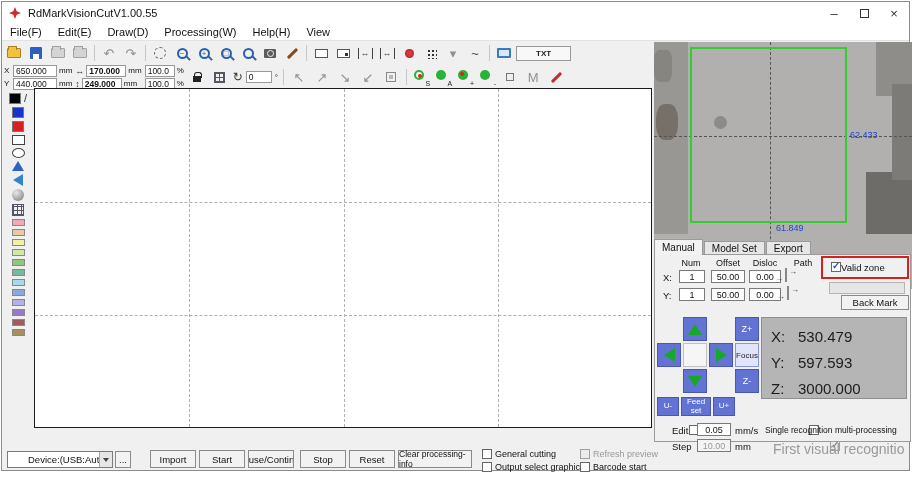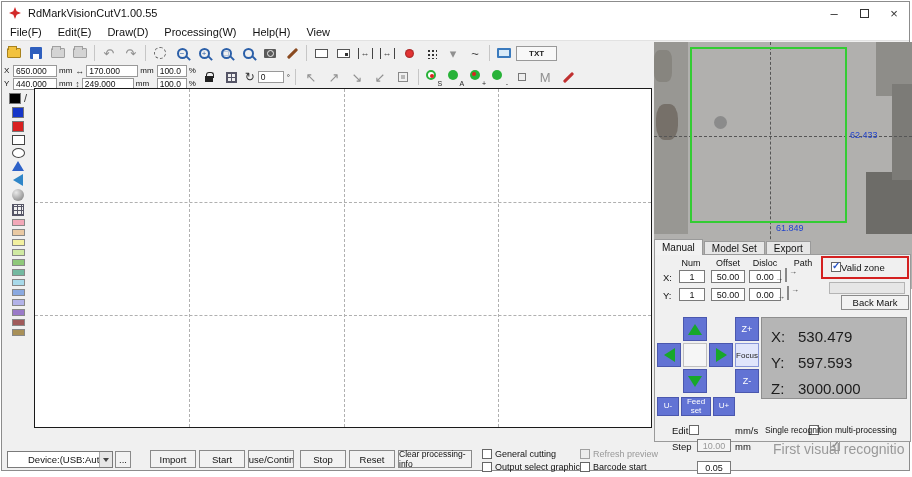--- a/index.html
+++ b/index.html
@@ -38,34 +38,34 @@
 .ic-cam::after {content:"";position:absolute;left:3px;top:1px;width:5px;height:5px;border:1px solid #eee;border-radius:50%;}
 .ic-pen {width:13px;height:3px;background:#8a4a20;transform:rotate(-45deg);border-radius:1px;}
 .ic-pen.red {background:#c03030;}
 .ic-rect {width:13px;height:9px;background:#fff;border:1px solid #555;}
 .ic-rect2 {width:13px;height:9px;background:#fff;border:1px solid #555;position:relative;}
 .ic-rect2::after {content:"";position:absolute;right:1px;bottom:1px;width:3px;height:3px;background:#333;}
 .ic-meas {width:15px;height:11px;border-left:1px solid #444;border-right:1px solid #444;display:flex;align-items:center;justify-content:center;font-size:9px;color:#444;}
 .ic-laser {width:9px;height:9px;background:radial-gradient(circle,#e23333 40%,#992222 75%);border-radius:50%;}
 .ic-array {width:11px;height:11px;background-image:radial-gradient(#333 1px,transparent 1.2px);background-size:4px 4px;background-position:1px 1px;}
 .ic-mon {width:14px;height:10px;border:2px solid #3a7abd;background:#d8eaf8;border-radius:1px;}
-.btn-txt {border:1px solid #999;background:#f8f8f8;font-size:8px;font-weight:bold;padding:2px 12px;color:#222;}
+.btn-txt {border:1px solid #999;background:#f8f8f8;font-size:8px;font-weight:bold;padding:2px 19px;color:#222;}
 .ic-lock {width:8px;height:6px;background:#222;position:relative;margin-top:4px;}
 .ic-lock::before {content:"";position:absolute;left:1px;top:-4px;width:6px;height:5px;border:1.5px solid #222;border-bottom:none;border-radius:3px 3px 0 0;}
 .ic-grid {width:11px;height:11px;border:1px solid #556;background:repeating-linear-gradient(0deg,#556 0 1px,transparent 1px 4px),repeating-linear-gradient(90deg,#556 0 1px,transparent 1px 4px);}
 .ic-center {width:10px;height:10px;border:1px solid #888;position:relative;}
 .ic-center::after {content:"";position:absolute;inset:2px;background:#b8b8b8;}
 .ic-sq {width:8px;height:8px;border:1px solid #777;background:#eee;}
 .tgrid {display:flex;flex-direction:column;gap:1px;}
 .trow {display:flex;align-items:center;gap:2px;height:12px;}
 .tlbl {font-size:8px;width:7px;}
 .tico {font-size:9px;color:#333;}
 .tico.big {font-size:12px;}
 .tin {background:#fff;border:1px solid #999;font-size:8.5px;height:12px;display:flex;align-items:center;padding:0 2px;}
-.w44 {width:44px;} .w40 {width:52px;} .w30 {width:30px;} .w26 {width:26px;}
+.w44 {width:44px;} .w40 {width:40px;font-weight:bold;} .w30 {width:30px;} .w26 {width:26px;}
 .tunit {font-size:8px;}
 .spot {position:relative;width:19px;height:19px;}
 .spot .dot {position:absolute;left:2px;top:2px;width:10px;height:10px;border-radius:50%;background:#28b238;}
 .spot .dot.ring {background:#fff;border:2px solid #28b238;}
 .spot .dot.core::after {content:"";position:absolute;left:2px;top:2px;width:4px;height:4px;background:#d22;border-radius:50%;}
 .spot i {position:absolute;right:1px;bottom:0;font-size:7px;font-style:normal;color:#222;}
 
 
 .sidebar {left:1px;top:87px;width:30px;display:flex;flex-direction:column;align-items:center;gap:3px;}
 .ic-cursor {width:10px;height:14px;background:#111;clip-path:polygon(0 0,100% 55%,55% 58%,75% 95%,60% 100%,42% 65%,0 78%);}
@@ -422,21 +422,21 @@
           <span>597.593</span>
         </div>
       <div class="crow">
           <span class="cl">Z:</span>
           <span>3000.000</span>
         </div>
     </div>
 
     <span class="a cb" style="left:4px;top:170px;"></span>
     <span class="a lbl" style="left:17px;top:170px;">Edit</span>
-    <span class="a pin" style="left:42px;top:168px;width:34px;margin-top:38px;">0.05</span>
+    <span class="a pin" style="left:42px;top:168px;width:34px;">0.05</span>
     <span class="a lbl" style="left:80px;top:170px;">mm/s</span>
     <span class="a cb" style="left:4px;top:186px;"></span>
     <span class="a lbl" style="left:17px;top:186px;">Step</span>
     <span class="a pin dis" style="left:42px;top:184px;width:34px;">10.00</span>
     <span class="a lbl" style="left:80px;top:186px;">mm</span>
 
     <span class="a cb" style="left:98px;top:170px;"></span>
     <span class="a lbl" style="left:110px;top:170px;width:146px;white-space:nowrap;overflow:hidden;font-size:8.5px;">Single recognition multi-processing</span>
     <span class="a cb dis checked" style="left:106px;top:186px;"></span>
     <span class="a lbl dis" style="left:118px;top:186px;width:136px;white-space:nowrap;overflow:hidden;font-size:14px;">First visual recognitio</span>

